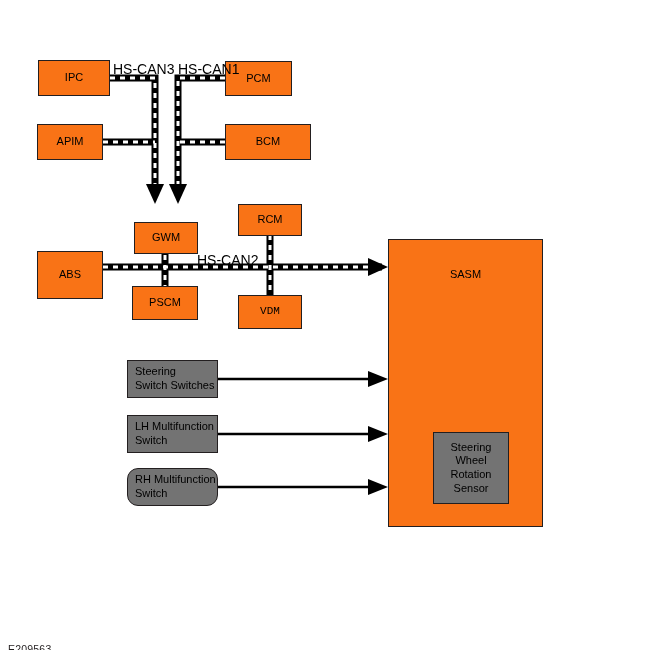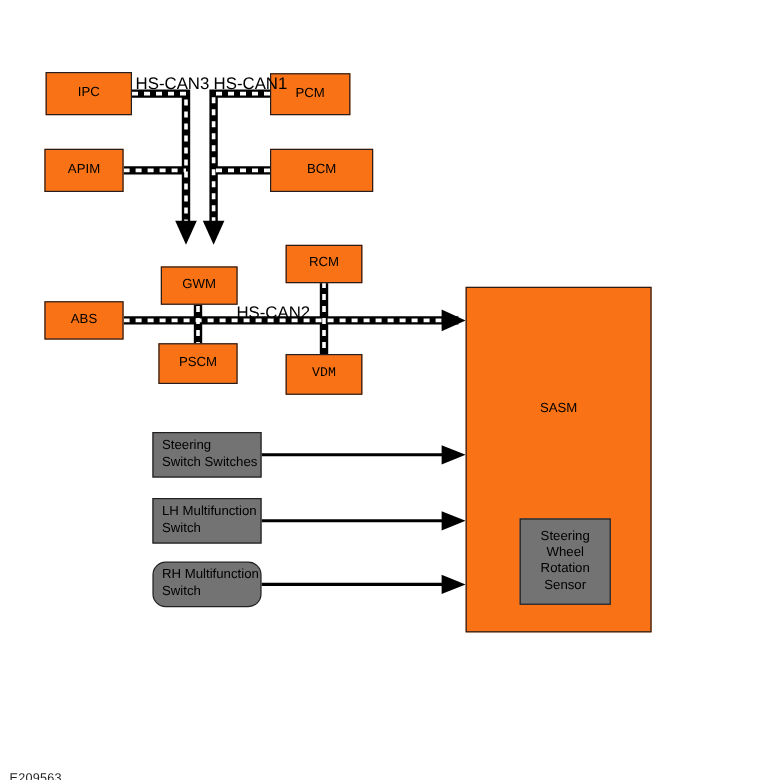--- a/index.html
+++ b/index.html
@@ -30,21 +30,21 @@
   .node.ecu { background: #f97316; }
   .node.sensor { background: #737373; }
   .node.left-text {
     justify-content: flex-start;
     padding-left: 7px;
     text-align: left;
   }
   .node.big {
     align-items: flex-start;
     justify-content: center;
-    padding-top: 94px;
+    padding-top: 28px;
     text-align: right;
   }
   .node.inner {
     text-align: center;
     flex-direction: column;
     z-index: 7;
   }
   .buslayer, .arrowlayer {
     position: absolute;
     left: 0; top: 0;
@@ -133,21 +133,21 @@
   <div class="node ecu" style="left:37px; top:124px; width:66px; height:36px;">APIM</div>
 
   <div class="node ecu" style="left:225px; top:61px; width:67px; height:35px;">PCM</div>
 
   <div class="node ecu" style="left:225px; top:124px; width:86px; height:36px;">BCM</div>
 
   <div class="node ecu" style="left:134px; top:204px; width:64px; height:32px;margin-top:18px;">GWM</div>
 
   <div class="node ecu" style="left:238px; top:204px; width:64px; height:32px;text-align:center;">RCM</div>
 
-  <div class="node ecu" style="left:37px; top:251px; width:66px; height:32px;">ABS</div>
+  <div class="node ecu" style="left:37px; top:251px; width:66px; height:48px;">ABS</div>
 
   <div class="node ecu" style="left:132px; top:286px; width:66px; height:34px;">PSCM</div>
 
   <div class="node ecu" style="left:238px; top:295px; width:64px; height:34px;font-family:Liberation Mono, monospace;">VDM</div>
 
   <div class="node ecu big" style="left:388px; top:239px; width:155px; height:288px;">SASM</div>
 
   <div class="node sensor inner" style="left:433px; top:432px; width:76px; height:72px;">
     <span>Steering</span>
     <span>Wheel</span>

